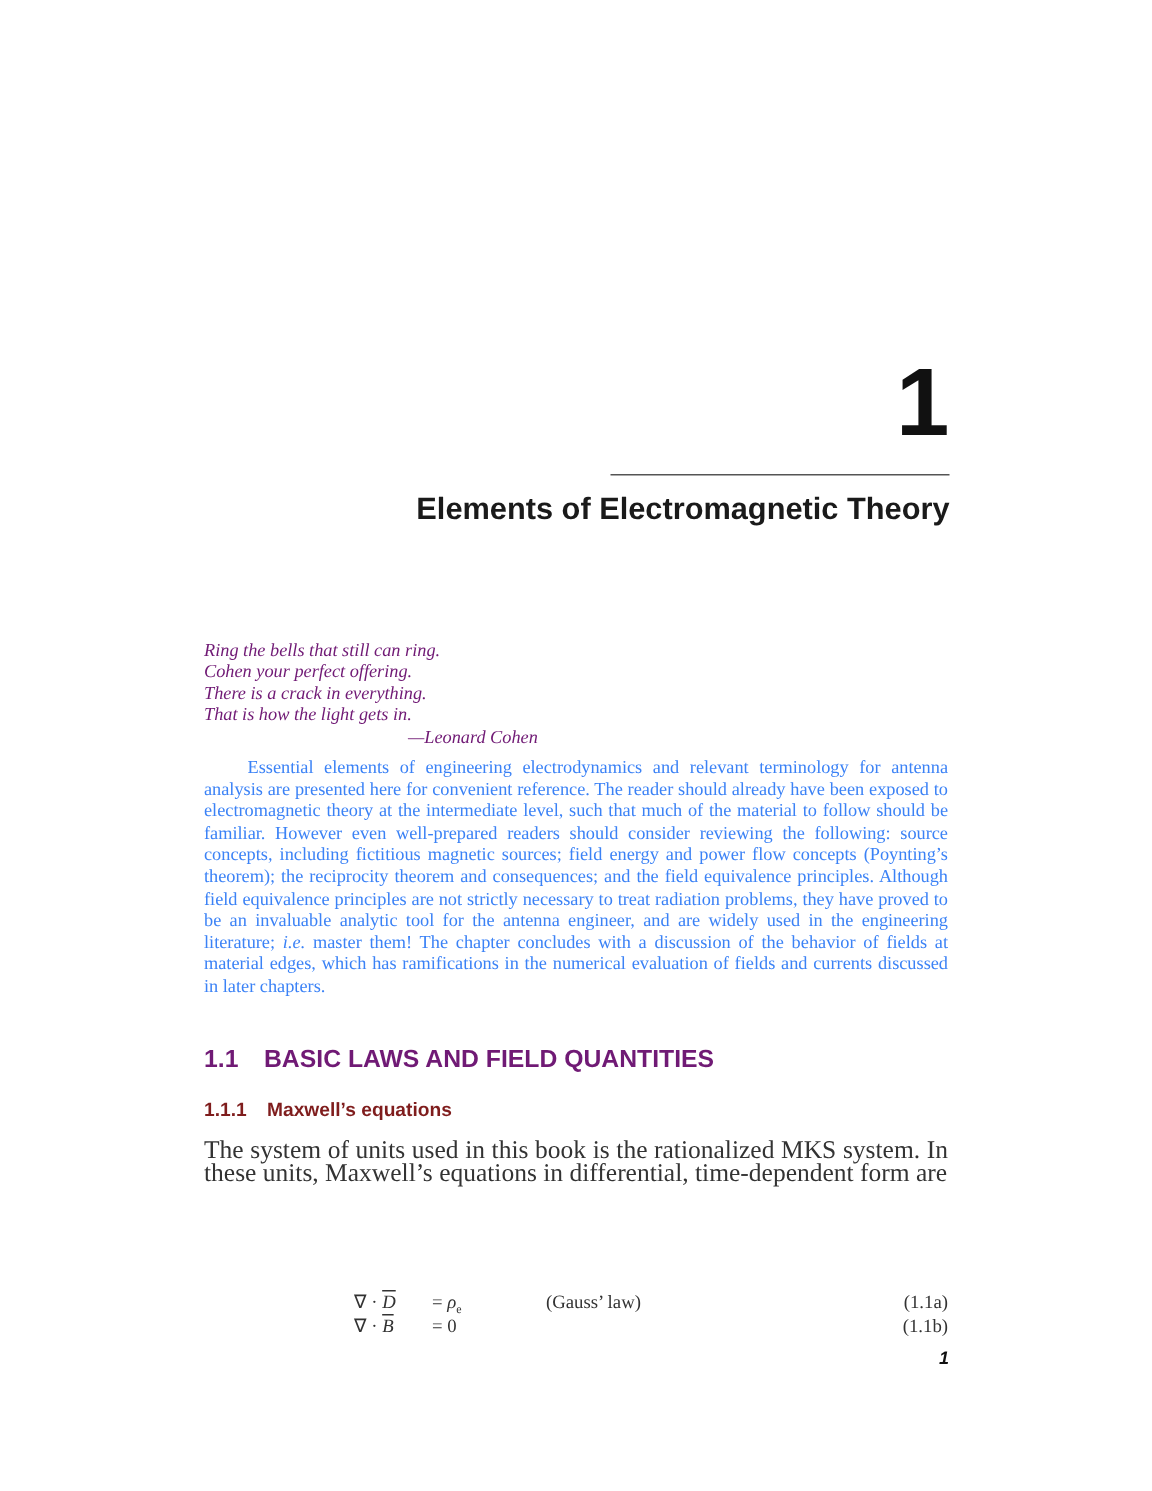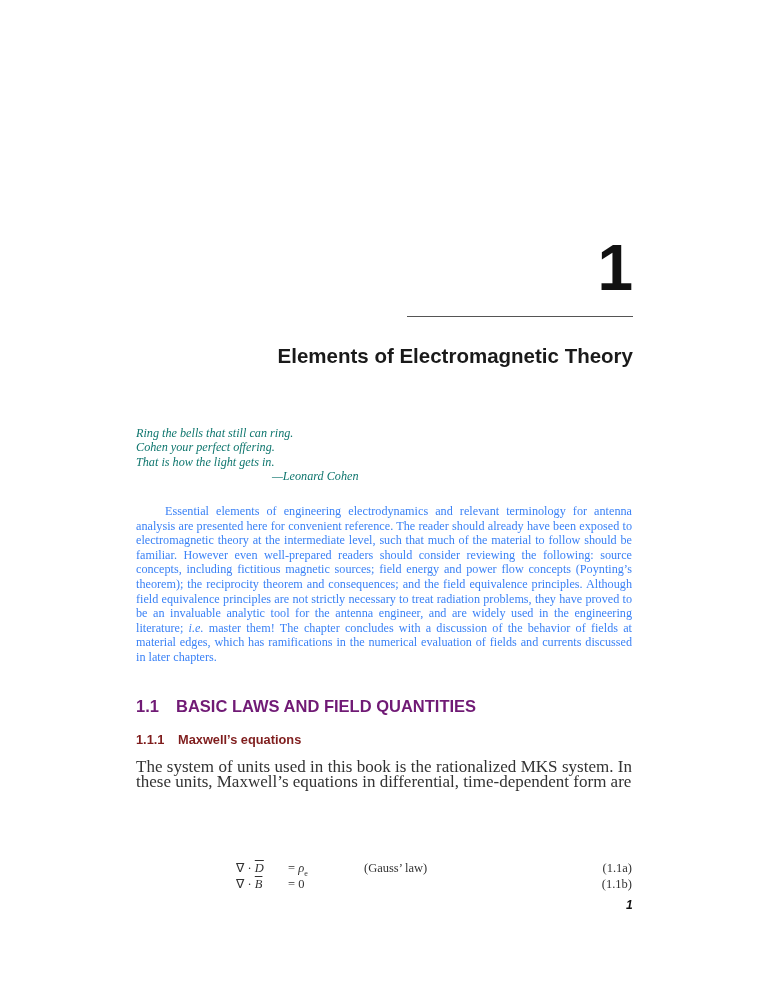--- a/index.html
+++ b/index.html
@@ -11,27 +11,27 @@
     font-family: "Liberation Sans", sans-serif; font-weight: bold;
     font-size: 64px; line-height: 64px; color: #111;
   }
   .chapter-rule {
     position: absolute; left: 407px; top: 316px; width: 226px; height: 0;
     border-top: 1.5px solid #555;
   }
   .chapter-title {
     position: absolute; right: 135px; top: 328px;
     font-family: "Liberation Sans", sans-serif; font-weight: bold;
-    font-size: 20.5px; line-height: 24px; color: #1a1a1a; white-space: nowrap; margin-top: 16px;
+    font-size: 20.5px; line-height: 24px; color: #1a1a1a; white-space: nowrap;
   }
 
   .epigraph {
     position: absolute; left: 136px; top: 426px;
     font-family: "Liberation Serif", serif; font-style: italic;
-    font-size: 12.2px; line-height: 14.4px; color: #0f766e;
+    font-size: 12.2px; line-height: 14.4px; color: #701a75;
   }
   .epigraph .line { display: block; white-space: nowrap; }
   .epigraph .attrib { display: block; padding-left: 136px; white-space: nowrap; }
 
   .body-para {
     position: absolute; left: 136px; top: 504px; width: 496px;
     font-family: "Liberation Serif", serif; font-size: 12.2px; line-height: 14.6px;
     color: #3b82f6; text-align: justify; text-indent: 29px;
   }
 
@@ -77,20 +77,21 @@
 
 <div class="page">
 
   <div class="chapter-num">1</div>
   <div class="chapter-rule"></div>
   <div class="chapter-title">Elements of Electromagnetic Theory</div>
 
   <div class="epigraph">
     <span class="line">Ring the bells that still can ring.</span>
     <span class="line">Cohen your perfect offering.</span>
+    <span class="line">There is a crack in everything.</span>
     <span class="line">That is how the light gets in.</span>
     <span class="attrib">—Leonard Cohen</span>
   </div>
 
   <p class="body-para" style="margin:0;"><span>Essential elements of engineering electrodynamics and relevant terminology for antenna analysis are presented here for convenient reference. The reader should already have been exposed to electromagnetic theory at the intermediate level, such that much of the material to follow should be familiar. However even well-prepared readers should consider reviewing the following: source concepts, including fictitious magnetic sources; field energy and power flow concepts (Poynting’s theorem); the reciprocity theorem and consequences; and the field equivalence principles. Although field equivalence principles are not strictly necessary to treat radiation problems, they have proved to be an invaluable analytic tool for the antenna engineer, and are widely used in the engineering literature; </span><i>i.e.</i><span> master them! The chapter concludes with a discussion of the behavior of fields at material edges, which has ramifications in the numerical evaluation of fields and currents discussed in later chapters.</span></p>
 
   <div class="section-heading">
     <span class="num">1.1</span><span>BASIC LAWS AND FIELD QUANTITIES</span>
   </div>
 

